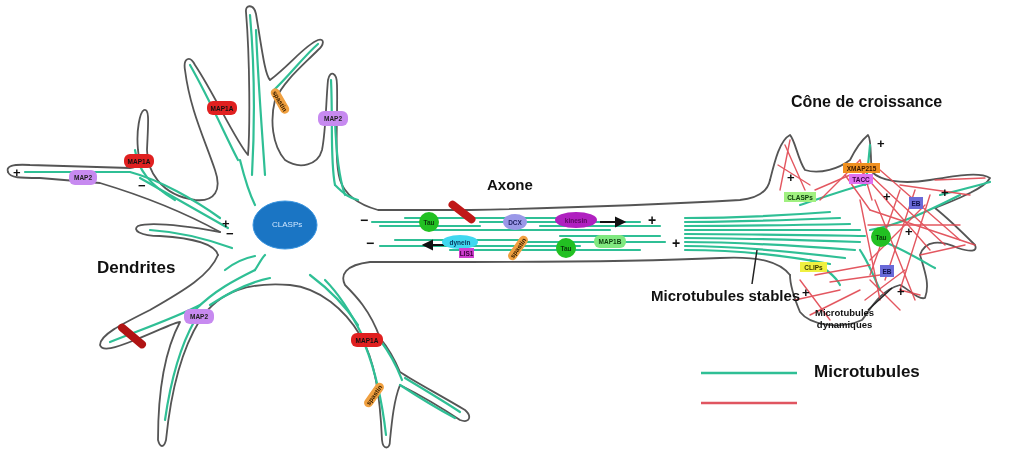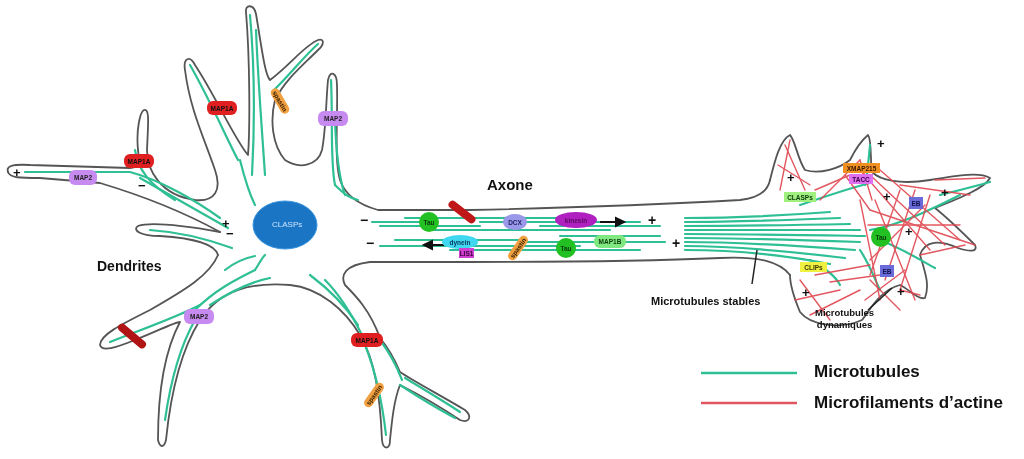--- a/index.html
+++ b/index.html
@@ -1,19 +1,19 @@
 <!DOCTYPE html>
 <html><head>
 <meta charset="utf-8">
 <style>
   html, body { margin: 0; padding: 0; background: #ffffff; }
   body { width: 1024px; height: 459px; overflow: hidden; position: relative; font-family: "Liberation Sans", sans-serif; }
   #stage { position: absolute; left: 0; top: 0; width: 1024px; height: 459px; }
   .lbl { position: absolute; font-family: "Liberation Sans", sans-serif; font-weight: bold; color: #111; white-space: nowrap; }
-  .title-lg { font-size: 14px; }
+  .title-lg { font-size: 17px; }
   .title-md { font-size: 12px; }
   .legend-txt { font-size: 17px; }
   .badge-txt { font-family: "Liberation Sans", sans-serif; font-weight: bold; font-size: 6.5px; }
 </style>
 </head>
 <body>
 
 <div id="stage">
 <svg width="1024" height="459" viewBox="0 0 1024 459" xmlns="http://www.w3.org/2000/svg">
 
@@ -278,21 +278,21 @@
 
   <g stroke-width="2.5">
     <line x1="701" y1="373" x2="797" y2="373" stroke="#2fbf95"></line>
     <line x1="701" y1="403" x2="797" y2="403" stroke="#e05560"></line>
   </g>
 </svg>
 
 
 <div class="lbl title-lg" style="left:97px; top:258px;">Dendrites</div>
 <div class="lbl title-md" style="left:487px; top:176px; font-size:15px;">Axone</div>
+<div class="lbl title-lg" style="left:791px; top:93px; font-size:16px;">Cône de croissance</div>
 <div class="lbl" style="left:272px; top:220px; font-size:8px; font-weight:normal; color:#cfe6ff;">CLASPs</div>
-<div class="lbl" style="left:651px; top:295px; font-size:11px;">Microtubules stables</div>
+<div class="lbl" style="left:651px; top:287px; font-size:15px;">Microtubules stables</div>
 <div class="lbl" style="left:815px; top:307px; font-size:9.5px; line-height:12px; text-align:center;">
   <div>Microtubules</div>
   <div>dynamiques</div>
 </div>
 <div class="lbl legend-txt" style="left:814px; top:362px;">Microtubules</div>
-<div class="lbl legend-txt" style="left:814px; top:393px;">Microfilaments d’actine</div>
 </div>
 
 </body></html>

